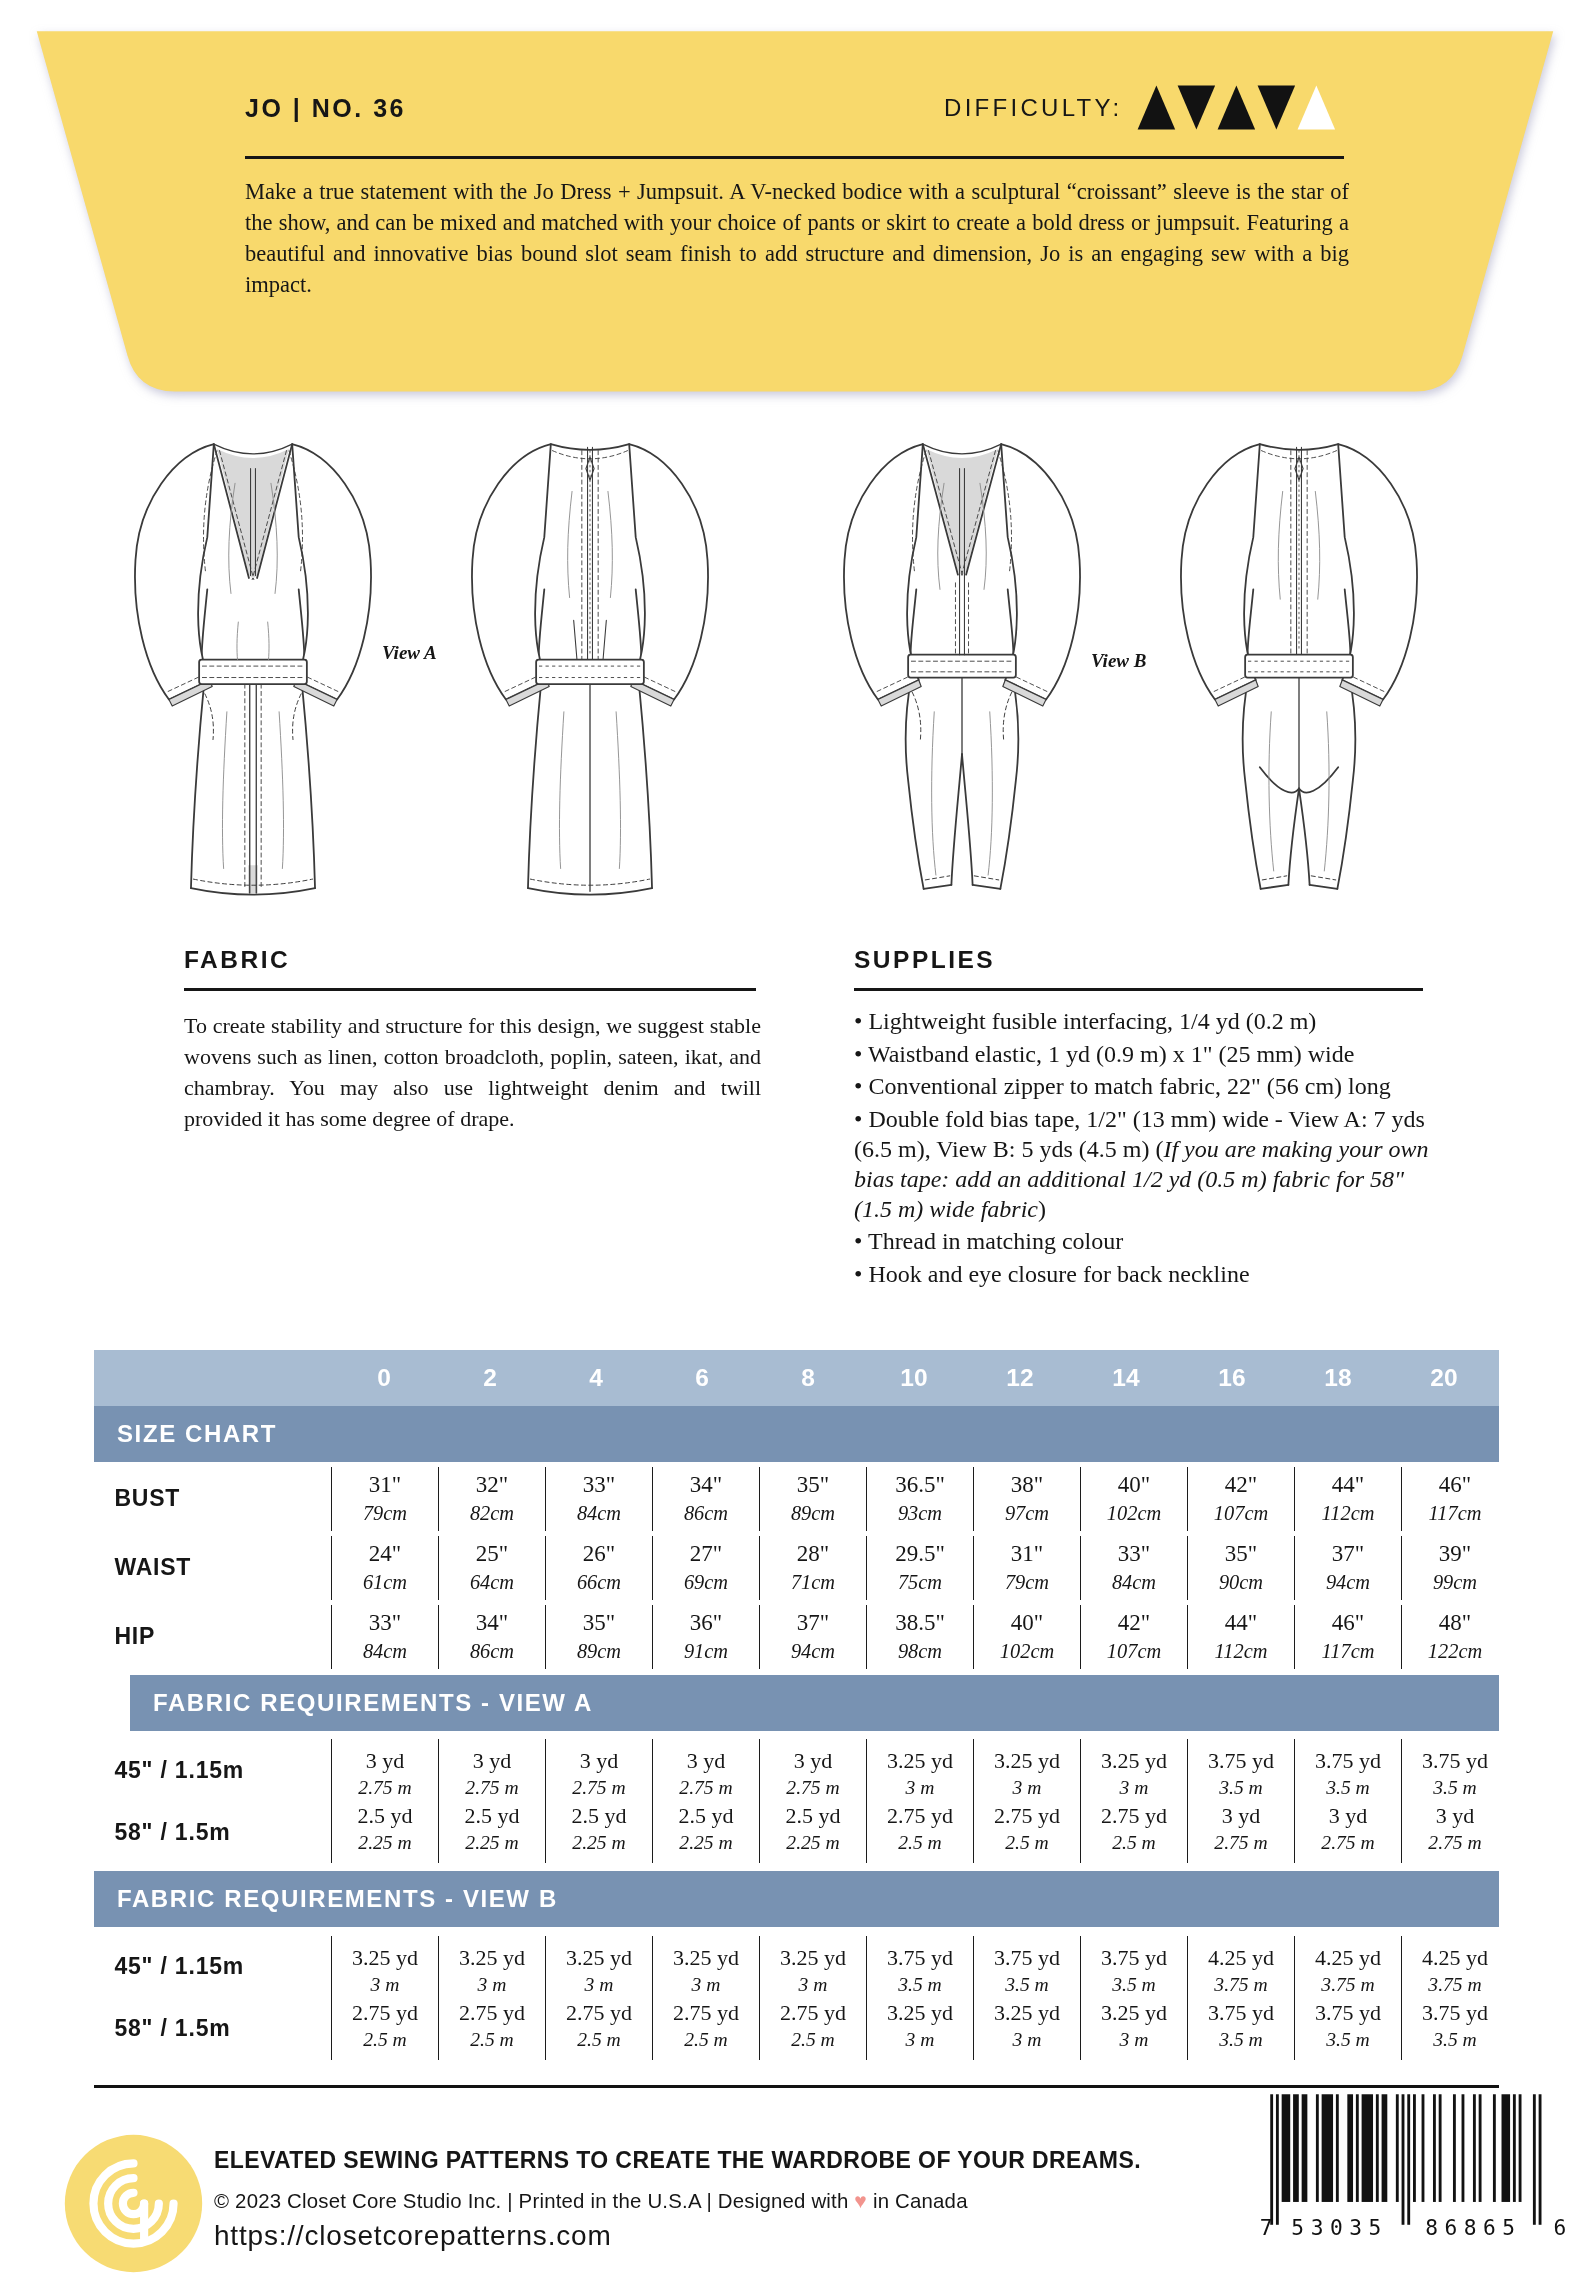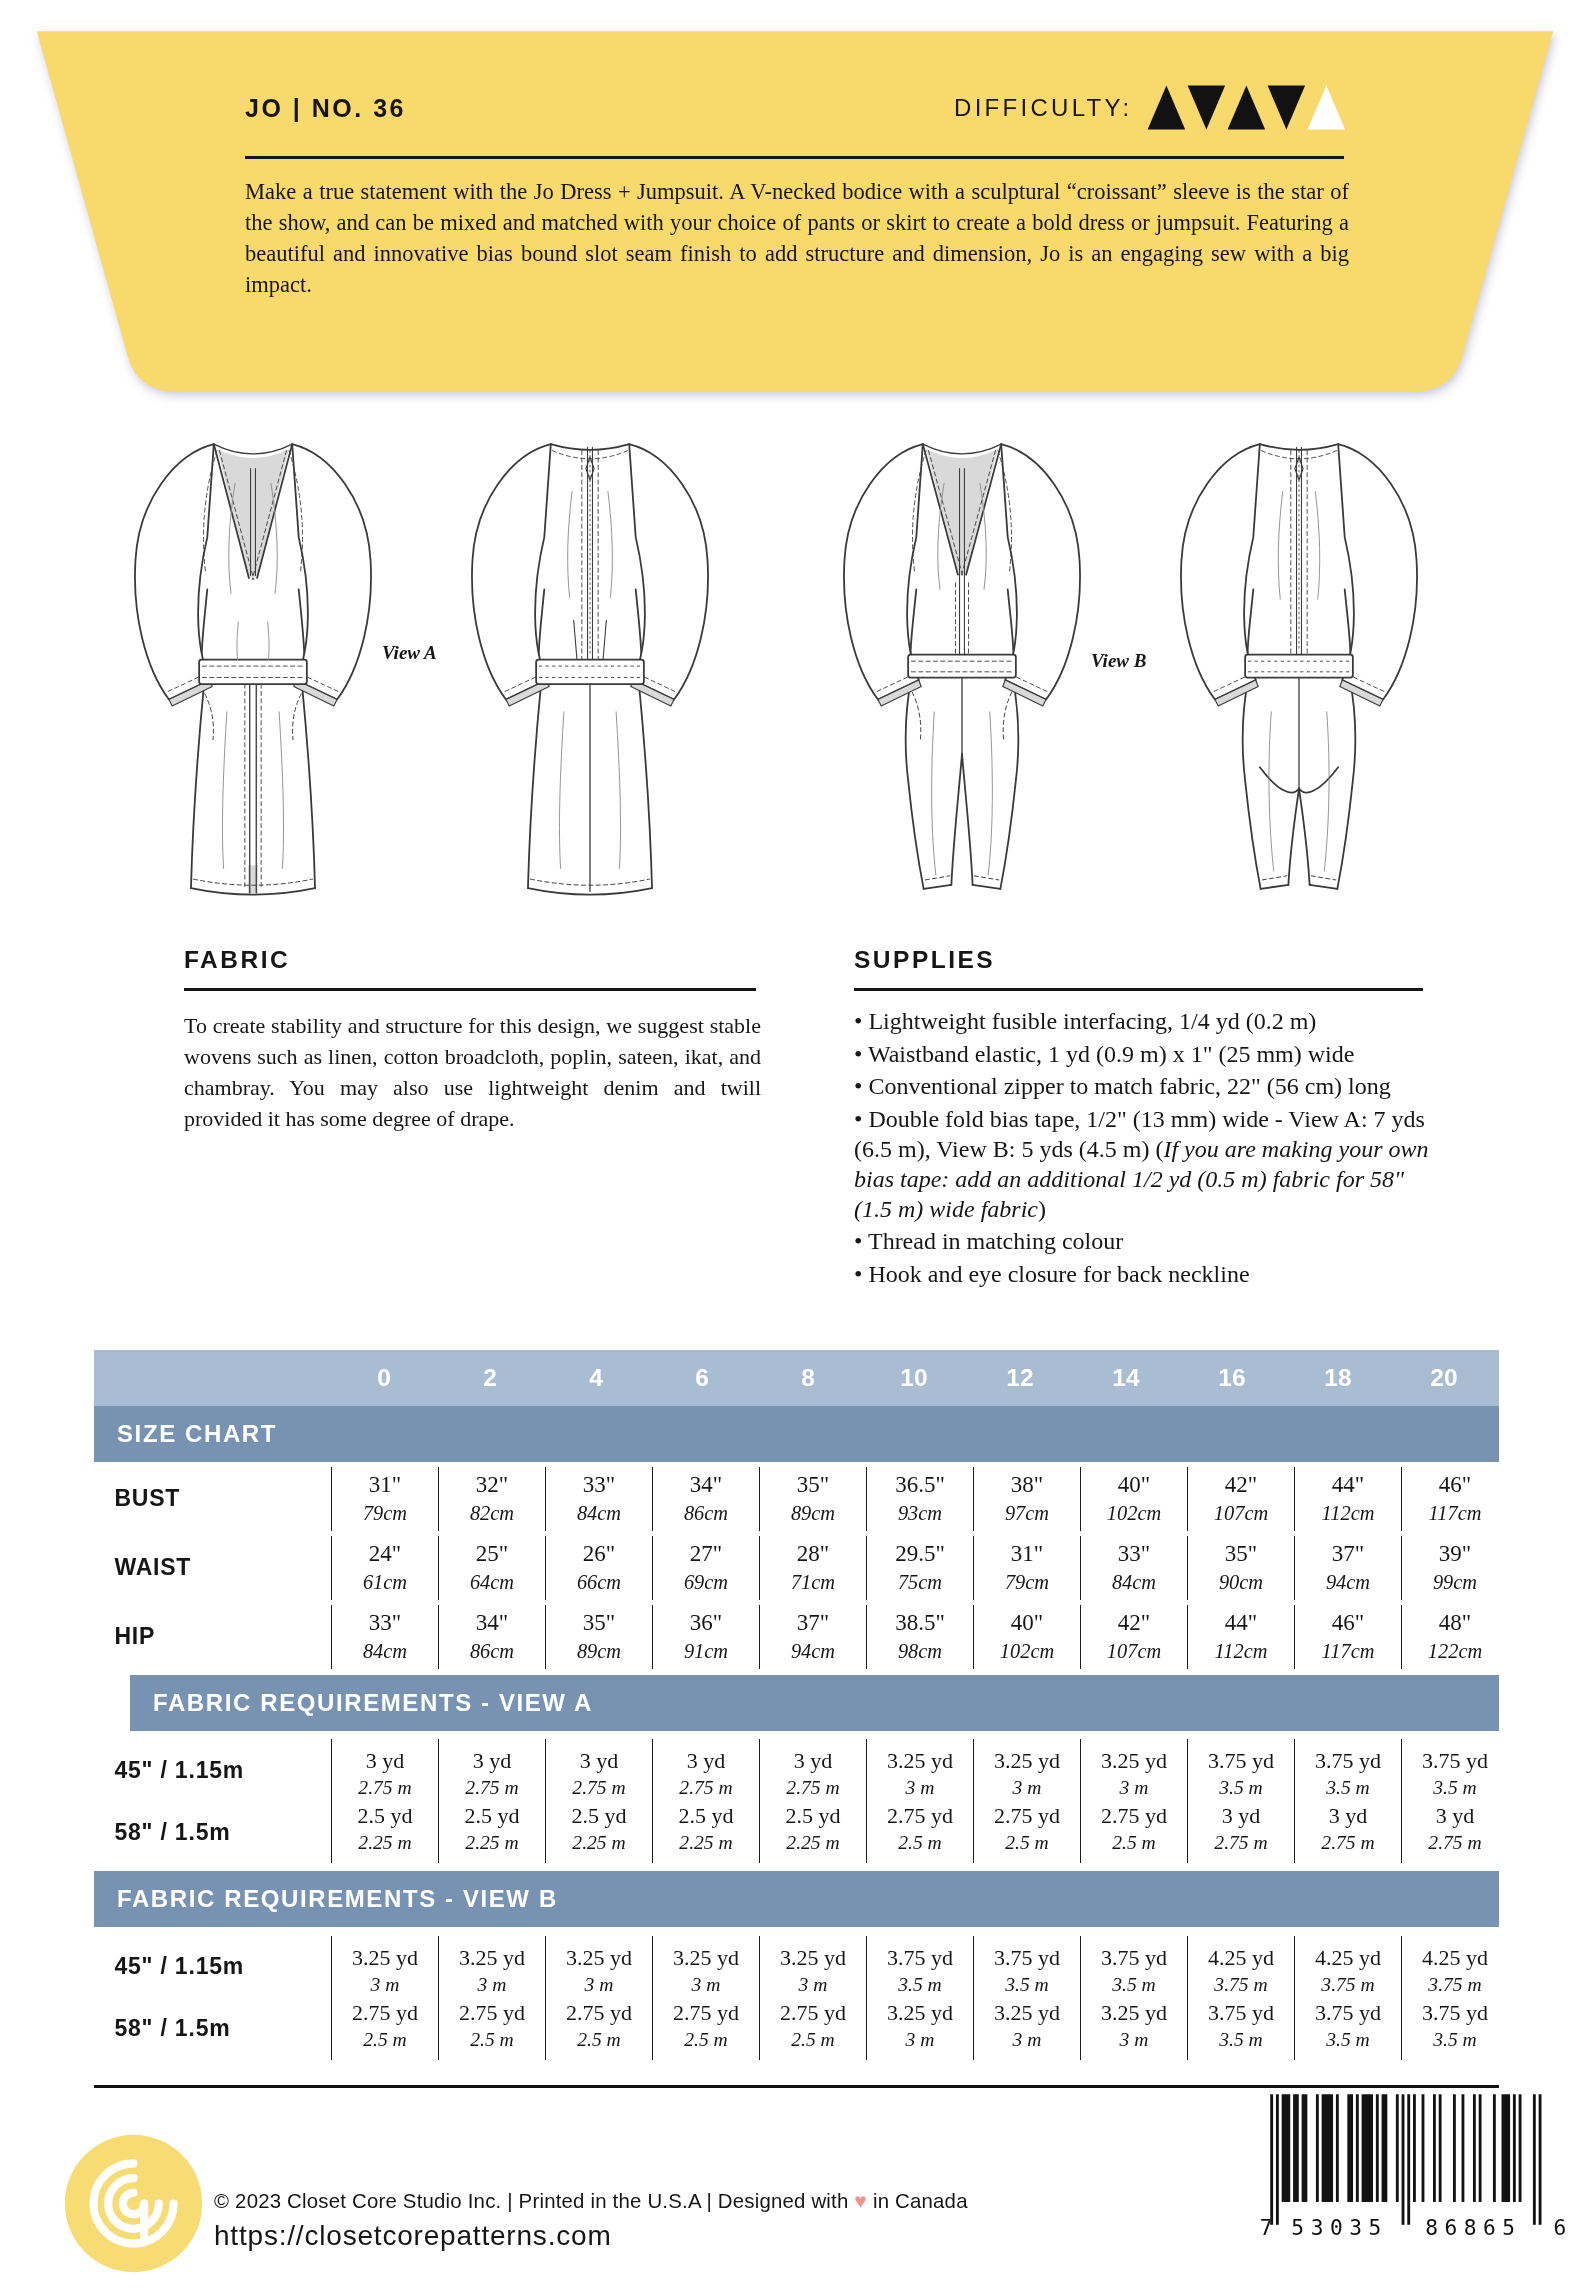--- a/index.html
+++ b/index.html
@@ -4,21 +4,21 @@
 <style>
   html,body{margin:0;padding:0;background:#ffffff;}
   #page{position:relative;width:1590px;height:2295px;background:#ffffff;overflow:hidden;
         font-family:"Liberation Sans",sans-serif;color:#161616;}
   .abs{position:absolute;}
 
   
   #header-card{left:0;top:31px;width:1590px;height:364px;}
   #header-card svg{filter:drop-shadow(2.5px 4.1px 4.9px rgba(150,150,185,.5));}
   #header-title{left:245px;top:94px;font-size:25px;font-weight:bold;letter-spacing:2.5px;}
-  #difficulty-row{left:944px;top:82px;display:flex;align-items:center;gap:13px;margin-left:10px;}
+  #difficulty-row{left:944px;top:82px;display:flex;align-items:center;gap:13px;}
   #difficulty-label{font-size:24px;letter-spacing:3.3px;font-weight:normal;}
   #header-rule{left:245px;top:156px;width:1099px;height:3.3px;background:#161616;}
   #header-desc{left:245px;top:176px;width:1104px;font-family:"Liberation Serif",serif;
                font-size:22.5px;line-height:31px;text-align:justify;}
 
   
   .flat{position:absolute;top:418px;}
   .view-label{position:absolute;font-family:"Liberation Serif",serif;font-style:italic;
               font-weight:bold;font-size:19px;width:131px;}
   #view-a-label{left:382px;top:642px;}
@@ -598,20 +598,21 @@
   <svg class="abs" id="logo" width="139" height="139" viewBox="0 0 170 170">
     <circle cx="85" cy="85" r="84" fill="#F7DB73"></circle>
     <g stroke="#ffffff" stroke-width="10" fill="none" stroke-linecap="round">
       <path d="M85,36 A49,49 0 1 0 134,85"></path>
       <path d="M85,54 A31,31 0 1 0 116,85"></path>
       <path d="M85,72 A13,13 0 1 0 98,85"></path>
       <line x1="98" y1="85" x2="98" y2="128"></line>
     </g>
   </svg>
 
+  <div class="abs" id="footer-tagline">ELEVATED SEWING PATTERNS TO CREATE THE WARDROBE OF YOUR DREAMS.</div>
   <div class="abs" id="footer-copy">
     <span>© 2023 Closet Core Studio Inc. | Printed in the U.S.A | Designed with</span>
     <span class="heart">♥</span>
     <span>in Canada</span>
   </div>
   <div class="abs" id="footer-url">https://closetcorepatterns.com</div>
 
   <svg class="abs" id="barcode" width="310" height="155" viewBox="0 0 380 190">
       <rect x="15" y="4" width="3.5" height="160" fill="#121212"></rect>
       <rect x="22" y="4" width="3.5" height="160" fill="#121212"></rect>

